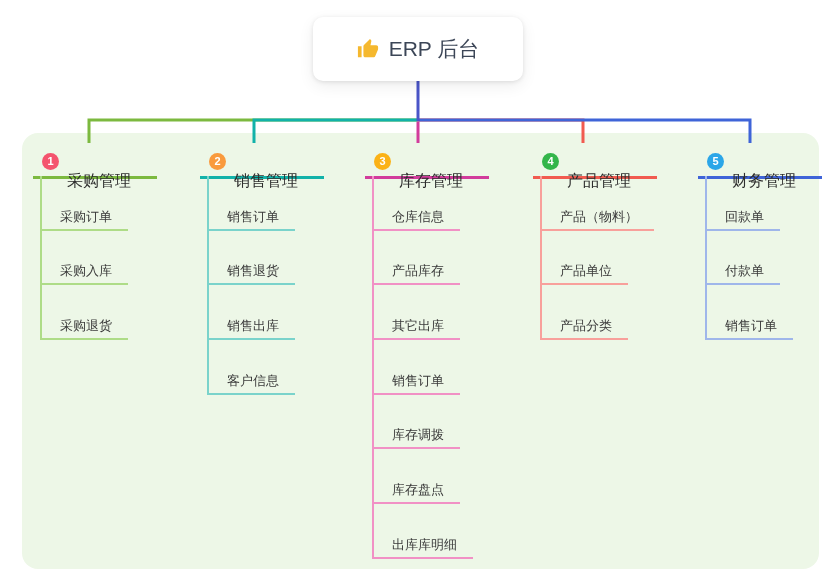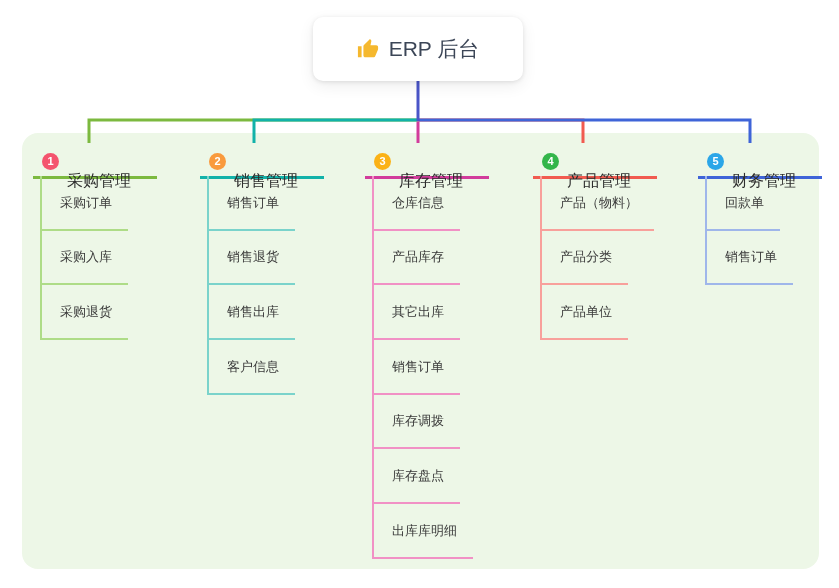--- a/index.html
+++ b/index.html
@@ -46,21 +46,21 @@
   }
   .branch-title{
     font-size:16px;font-weight:500;color:var(--branch-text,#2d2d2d);white-space:nowrap;margin-top:41px;
   }
   .branch-children{margin-left:7px;margin-top:-3px;}
   .child{
     display:flex;align-items:flex-end;width:max-content;height:54.7px;
     box-sizing:border-box;
     border-left:2px solid var(--light,#ccc);
     border-bottom:2px solid var(--light,#ccc);
-    padding:0 16px 17px 18px;
+    padding:0 16px 3px 18px;
     font-size:13px;color:var(--child-text,#3a3a3a);white-space:nowrap;
   }
 </style>
 </head>
 <body style="--canvas-bg: #ffffff; --panel-bg: #edf7e7; --root-text: #3c4657; --branch-text: #2d2d2d; --child-text: #3a3a3a;">
 
 <div class="canvas">
 
   <div class="panel"></div>
 
@@ -119,29 +119,30 @@
           <div class="child">出库库明细</div>
         </div>
   </div>
       <div class="branch" style="left: 533px; --badge: #33b54a; --strong: #f15b50; --light: #f8a09b;">
     <div class="branch-head">
       <span class="badge">4</span>
       <span class="branch-title">产品管理</span>
     </div>
     <div class="branch-children">
           <div class="child">产品（物料）</div>
+          <div class="child">产品单位</div>
           <div class="child">产品分类</div>
-          <div class="child">产品单位</div>
         </div>
   </div>
       <div class="branch" style="left: 698px; --badge: #2ba6e8; --strong: #3f64d8; --light: #9fb6ea;">
     <div class="branch-head">
       <span class="badge">5</span>
       <span class="branch-title">财务管理</span>
     </div>
     <div class="branch-children">
           <div class="child">回款单</div>
+          <div class="child">付款单</div>
           <div class="child">销售订单</div>
         </div>
   </div>
     </div>
 
 </div>
 
 </body></html>

